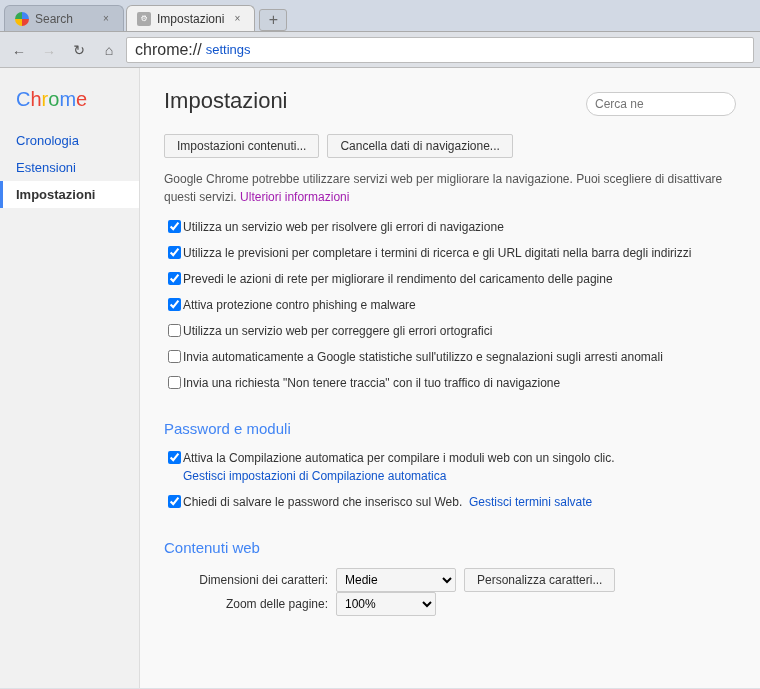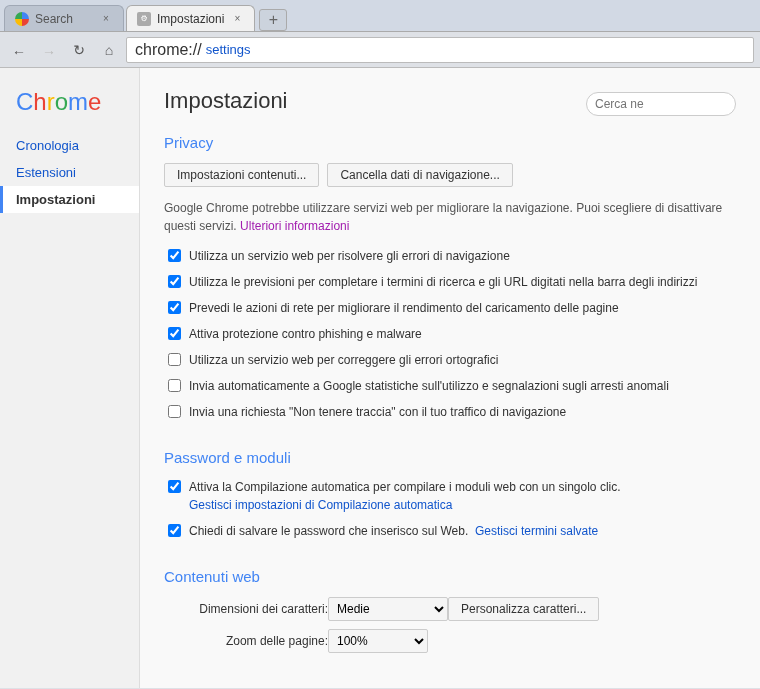--- a/index.html
+++ b/index.html
@@ -110,21 +110,21 @@
 
     
     .sidebar {
       width: 140px;
       padding: 20px 0 0 0;
       flex-shrink: 0;
       border-right: 1px solid #ddd;
       background: #f1f1f1;
     }
     .sidebar-brand {
-      font-size: 24px;
+      font-size: 20px;
       font-weight: normal;
       color: #5f6368;
       padding: 0 16px 16px 16px;
     }
     .sidebar-brand span.c { color: #4285f4; }
     .sidebar-brand span.h { color: #ea4335; }
     .sidebar-brand span.r { color: #fbbc04; }
     .sidebar-brand span.o { color: #34a853; }
     .sidebar-brand span.m { color: #4285f4; }
     .sidebar-brand span.e2 { color: #ea4335; }
@@ -188,21 +188,21 @@
       font-size: 12px;
       color: #555;
       margin-bottom: 12px;
       line-height: 1.5;
     }
     .privacy-desc a { color: #a21caf; text-decoration: none; }
 
     .checkbox-row {
       display: flex;
       align-items: flex-start;
-      gap: 8px;
+      gap: 2px;
       margin-bottom: 8px;
       padding-left: 4px;
     }
     .checkbox-row input[type="checkbox"] {
       margin-top: 2px;
       flex-shrink: 0;
       width: 13px;
       height: 13px;
       cursor: pointer;
     }
@@ -213,21 +213,22 @@
       cursor: pointer;
     }
     .checkbox-row label a { color: #1155cc; text-decoration: none; }
 
     .section-gap { height: 20px; }
 
     
     .form-row {
       display: flex;
       align-items: center;
-      margin-bottom: 8px;
+      gap: 8px;
+      margin-bottom: 0;
       padding-left: 4px;
     }
     .form-label {
       font-size: 12px;
       color: #333;
       min-width: 160px;
       text-align: right;
     }
     .form-select {
       height: 24px;
@@ -302,21 +303,20 @@
     </div>
 
     <div class="content" style="position:relative;">
 
       <div style="display:flex; align-items:flex-start; justify-content:space-between;">
         <h1 class="page-title">Impostazioni</h1>
         <input type="text" style="height: 24px; border: 1px solid rgb(204, 204, 204); border-radius: 12px; padding: 0px 8px; font-size: 12px; color: rgb(170, 170, 170); width: 150px; margin-top: 4px;" placeholder="Cerca ne">
       </div>
 
       <div class="section">
-        <h2 class="section-title">Privacy</h2>
 
         <div class="btn-row">
           <button class="btn">Impostazioni contenuti...</button>
           <button class="btn">Cancella dati di navigazione...</button>
         </div>
 
         <p class="privacy-desc">
           <span>Google Chrome potrebbe utilizzare servizi web per migliorare la navigazione. Puoi scegliere di disattivare questi servizi.</span>
           <a href="#">Ulteriori informazioni</a>
         </p>

